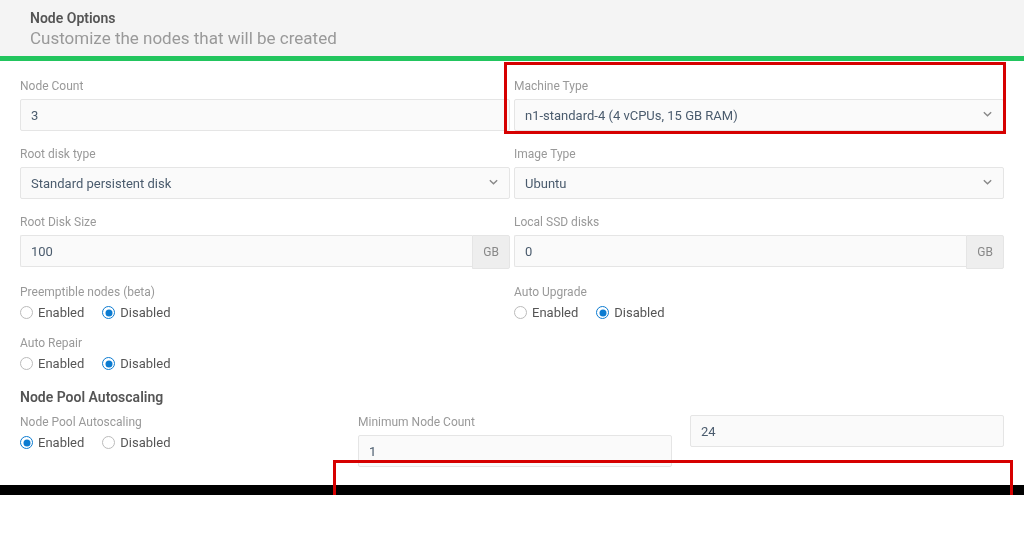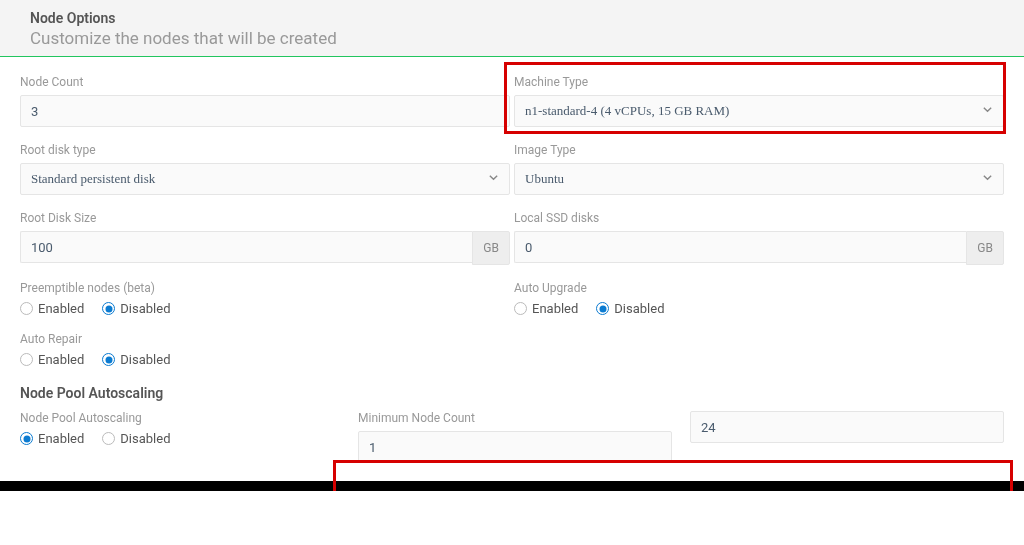--- a/index.html
+++ b/index.html
@@ -5,21 +5,21 @@
     * { box-sizing: border-box; margin: 0; padding: 0; }
     body {
       font-family: -apple-system, BlinkMacSystemFont, "Segoe UI", Roboto, sans-serif;
       background: #fff;
       width: 1024px;
       color: #444;
     }
     .header {
       background: #f4f4f4;
       padding: 10px 20px 8px 30px;
-      border-bottom: 1px solid #22c55e;
+      border-bottom: 5px solid #22c55e;
     }
     .header-title {
       font-size: 14px;
       font-weight: 600;
       color: #555;
     }
     .header-subtitle {
       font-size: 17px;
       color: #999;
       margin-top: 2px;
@@ -49,21 +49,20 @@
       height: 32px;
       padding: 0 10px;
       font-size: 13px;
       color: #4a5b6d;
       display: flex;
       align-items: center;
       border-radius: 2px;
     }
     .select-box {
       position: relative;
-      font-family: Liberation Serif, serif;
     }
     .select-box .chevron {
       position: absolute;
       right: 10px;
       top: 50%;
       transform: translateY(-50%);
       pointer-events: none;
     }
     .chevron svg { width: 11px; height: 11px; stroke: #888; fill: none; stroke-width: 1.5; }
     .input-group {

